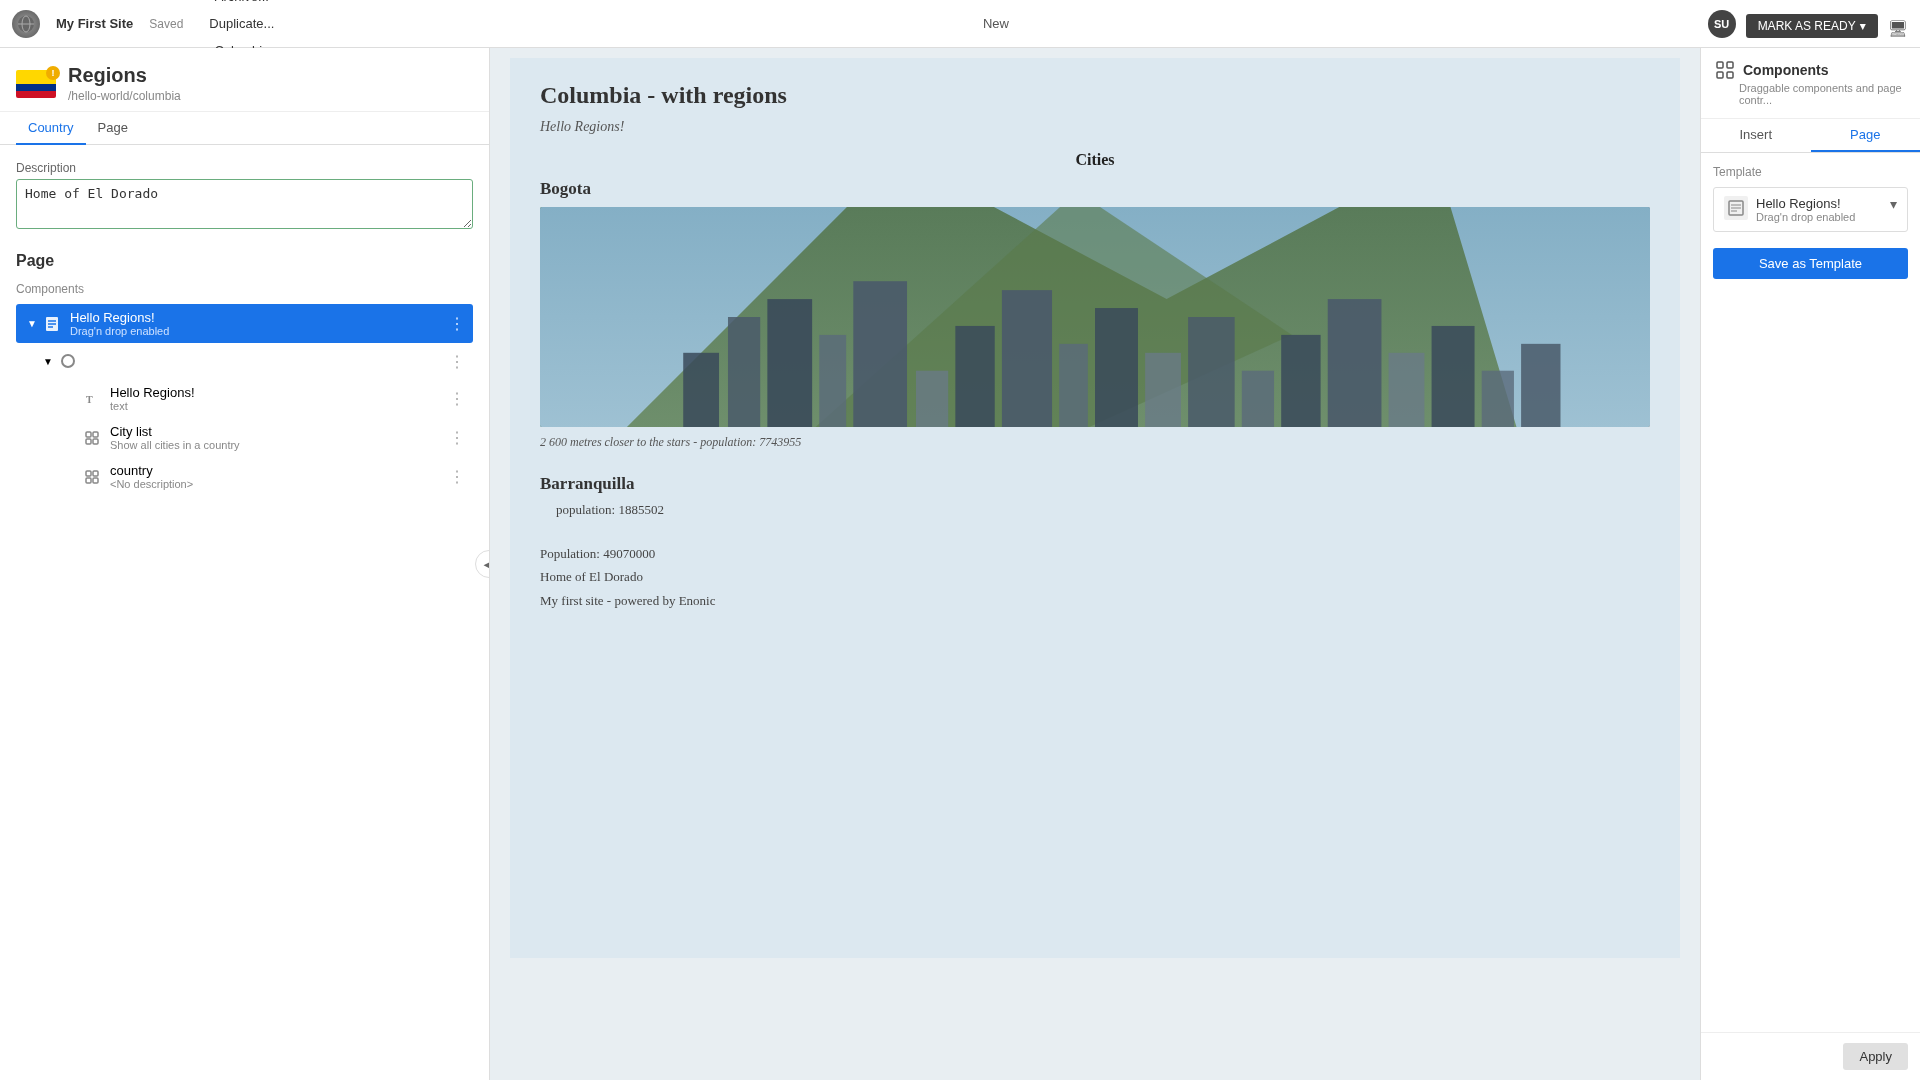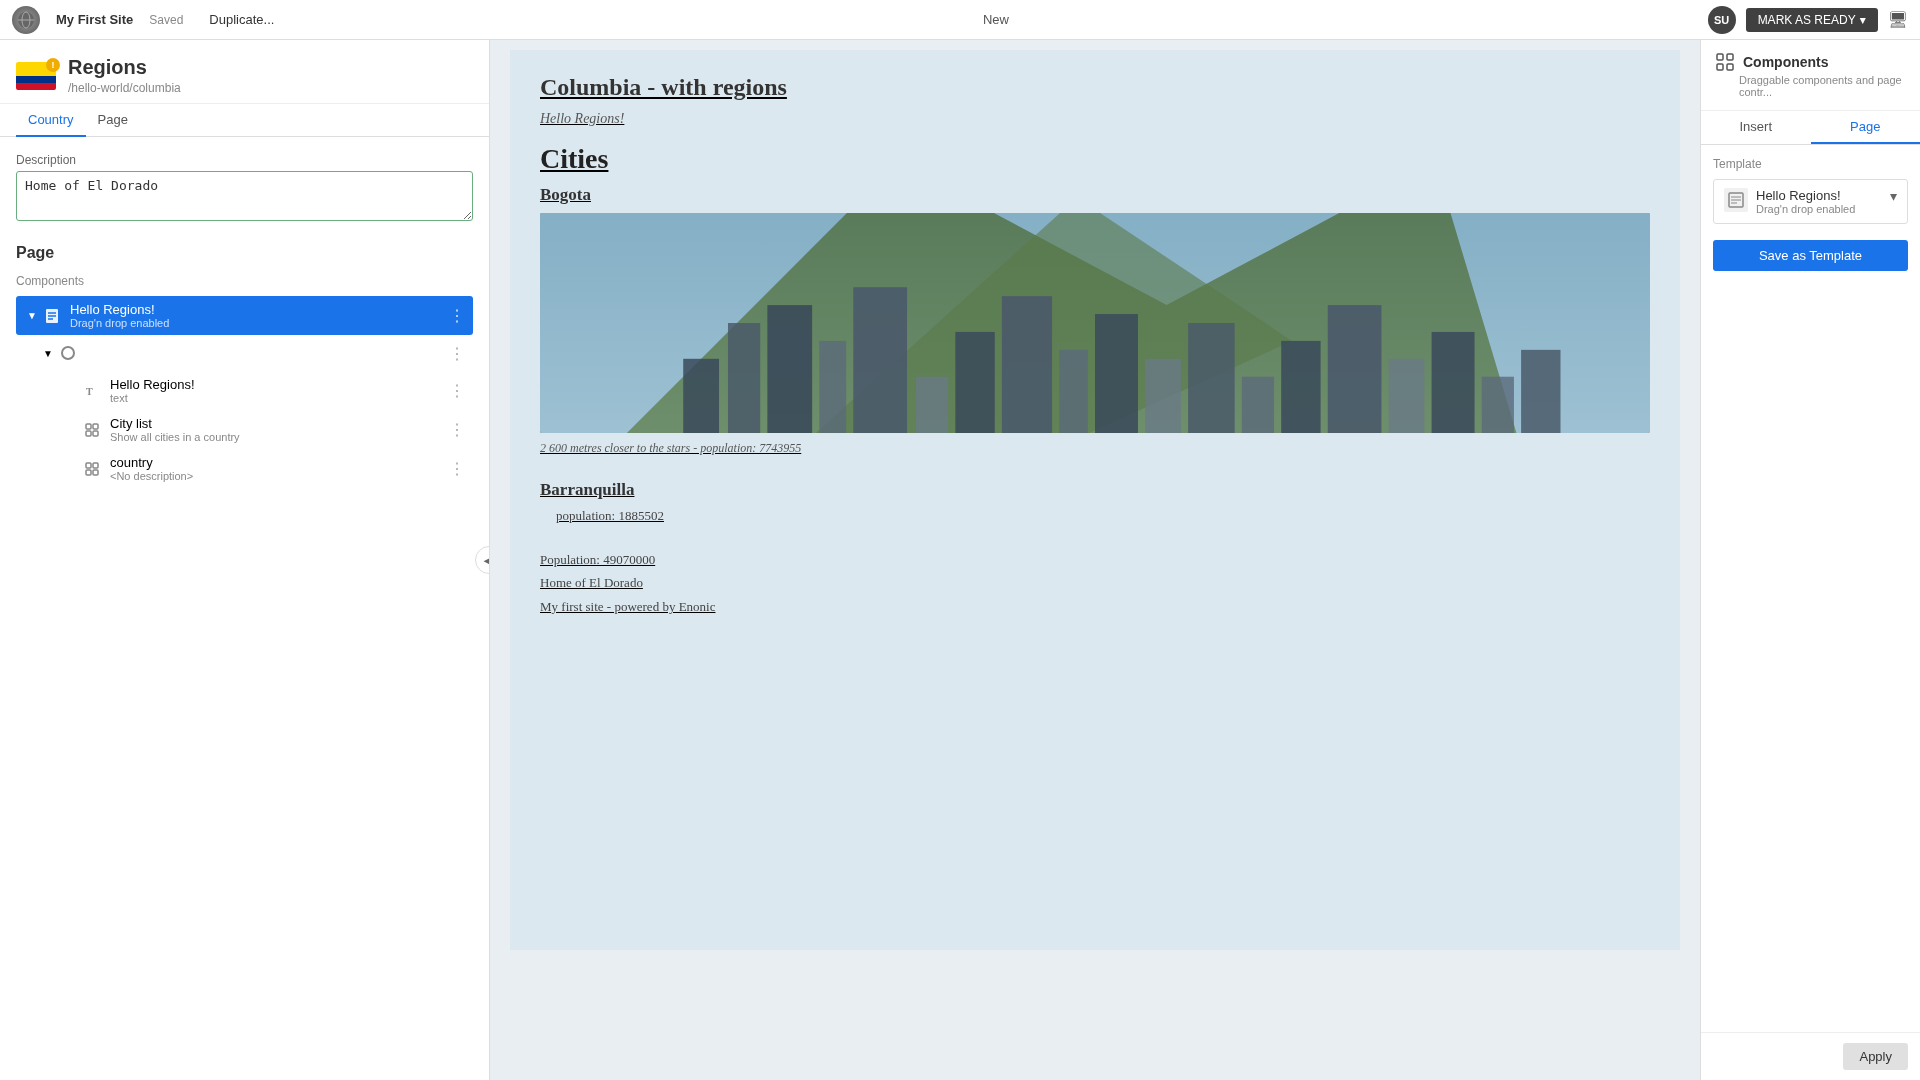--- a/index.html
+++ b/index.html
@@ -1,20 +1,20 @@
 <!DOCTYPE html>
 <html><head>
   <meta charset="utf-8">
   <style>
     * { box-sizing: border-box; margin: 0; padding: 0; }
     body { font-family: 'Segoe UI', Arial, sans-serif; font-size: 13px; background: #f0f0f0; height: 1080px; overflow: hidden; display: flex; flex-direction: column; }
 
     
     #topbar {
-      height: 40px;
+      height: 48px;
       background: #fff;
       border-bottom: 1px solid #ddd;
       display: flex;
       align-items: center;
       padding: 0 12px;
       gap: 16px;
       flex-shrink: 0;
     }
     #topbar .logo {
       width: 28px; height: 28px;
@@ -36,21 +36,21 @@
       border-radius: 3px;
     }
     #topbar .center-label {
       flex: 1;
       text-align: center;
       font-size: 13px;
       color: #555;
     }
     #topbar .right-actions {
       display: flex;
-      align-items: center;
+      align-items: flex-end;
       gap: 10px;
     }
     #topbar .avatar {
       width: 28px; height: 28px;
       border-radius: 50%;
       background: #444;
       color: white;
       display: flex; align-items: center; justify-content: center;
       font-size: 11px; font-weight: bold;
     }
@@ -239,25 +239,24 @@
     #preview-scroll {
       flex: 1;
       overflow-y: auto;
       padding: 10px 20px;
     }
     #preview-frame {
       background: #dce8f0;
       min-height: 900px;
       padding: 24px 30px;
       font-family: Georgia, serif;
-      text-decoration: underline;
     }
     #preview-frame h1 { font-size: 24px; color: #333; margin-bottom: 10px; font-weight: bold; }
     #preview-frame .hello-regions { font-size: 14px; color: #555; margin-bottom: 16px; font-style: italic; }
-    #preview-frame h2 { font-size: 28px; color: #222; margin-bottom: 10px; font-weight: bold; }
+    #preview-frame h2 { font-size: 16px; color: #222; margin-bottom: 10px; font-weight: bold; text-align: center; }
     #preview-frame h3 { font-size: 17px; color: #333; margin-bottom: 8px; font-weight: bold; }
     .city-section { margin-bottom: 24px; }
     .city-image-container { margin-bottom: 8px; }
     .city-image-placeholder {
       width: 100%;
       height: 220px;
       background: linear-gradient(135deg, #5a8a4a 0%, #3a6a8a 30%, #8a9a7a 60%, #6a7a9a 80%, #9a8a7a 100%);
       border-radius: 2px;
       display: flex;
       align-items: flex-end;

